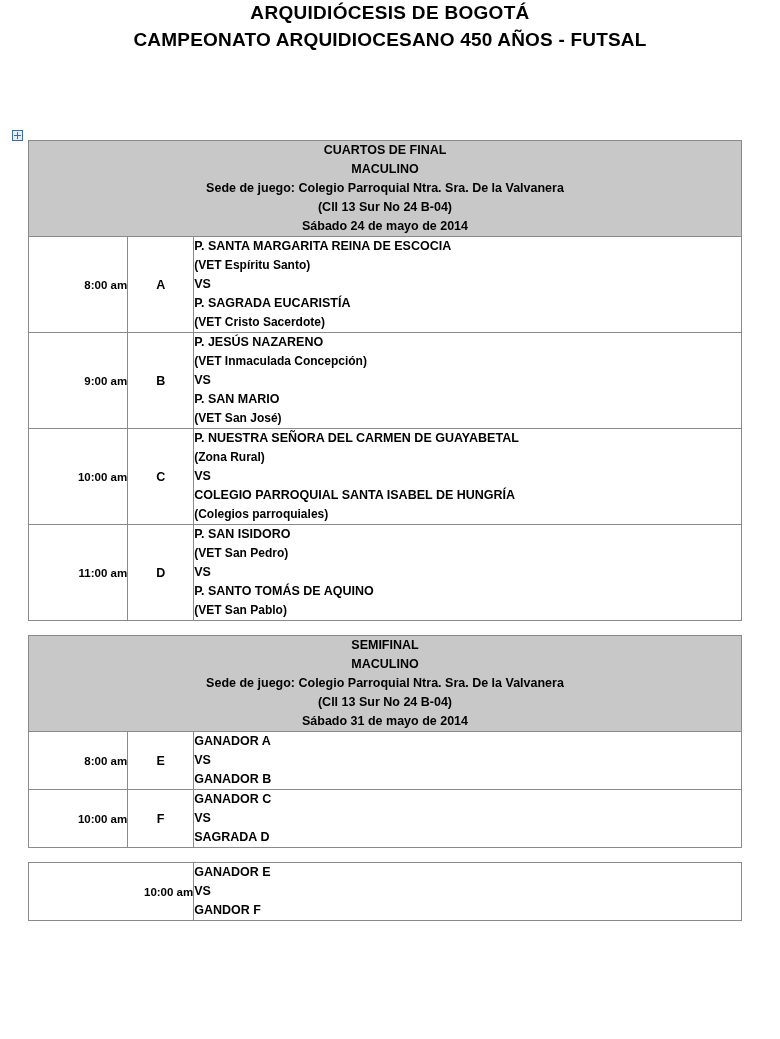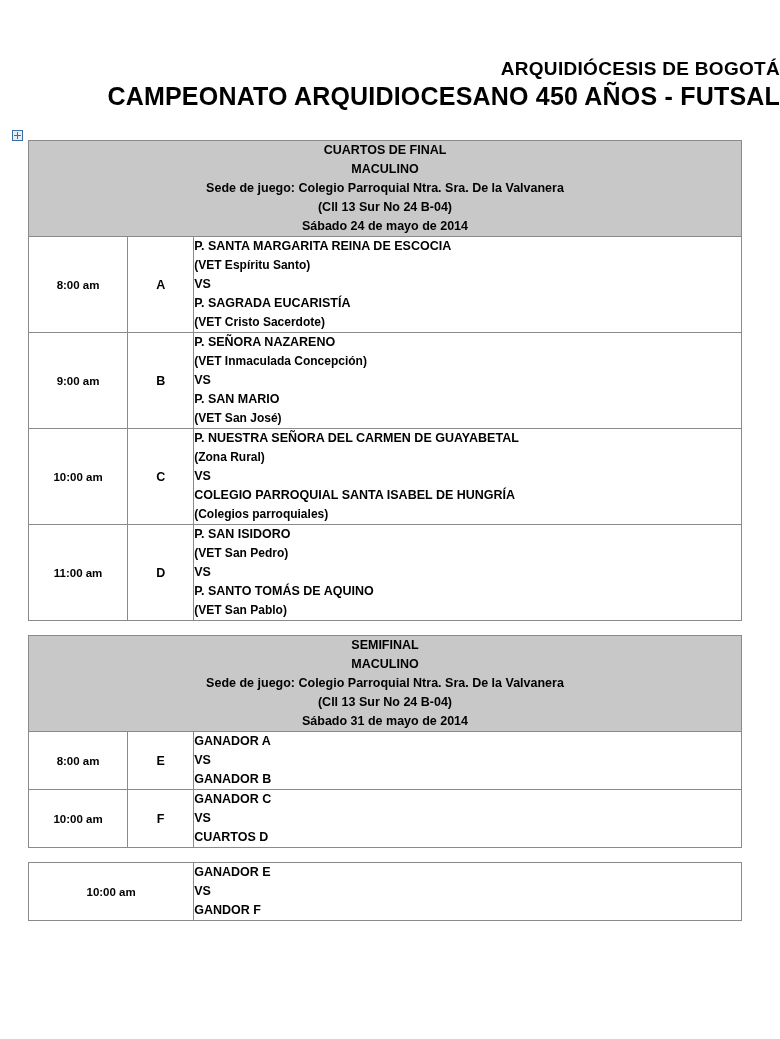--- a/index.html
+++ b/index.html
@@ -15,31 +15,30 @@
     position: relative;
     overflow: hidden;
   }
   .page {
     width: 780px;
     height: 1039px;
     position: relative;
     box-sizing: border-box;
   }
   .title-block {
-    text-align: right;
-    padding-top: 56px;
+    text-align: center;
   }
   .title-line1 {
     font-size: 19px;
     font-weight: bold;
     letter-spacing: 0.3px;
     line-height: 26px;
   }
   .title-line2 {
-    font-size: 25px;
+    font-size: 19px;
     font-weight: bold;
     letter-spacing: 0.2px;
     line-height: 28px;
   }
   .anchor-handle {
     position: absolute;
     left: 12px;
     top: 130px;
     width: 11px;
     height: 11px;
@@ -87,21 +86,21 @@
     padding: 4px 6px 5px 6px;
   }
   .hdr-cell div {
     line-height: 19px;
   }
   .col-time { width: 99px; }
   .col-key  { width: 66px; }
   .col-match { width: 547px; }
 
   .time-cell {
-    text-align: center;
+    text-align: right;
     font-size: 11.5px;
     font-weight: bold;
   }
   .key-cell {
     text-align: center;
     font-size: 12.5px;
     font-weight: bold;
   }
   .match-cell {
     padding: 5px 4px 6px 4px;
@@ -161,21 +160,21 @@
             <div class="sub">(VET Espíritu Santo)</div>
             <div class="vs">VS</div>
             <div class="team">P. SAGRADA EUCARISTÍA</div>
             <div class="sub">(VET Cristo Sacerdote)</div>
           </td>
         </tr>
         <tr>
           <td class="time-cell">9:00 am</td>
           <td class="key-cell">B</td>
           <td class="match-cell">
-            <div class="team">P. SEÑORA NAZARENO</div>
+            <div class="team">P. JESÚS NAZARENO</div>
             <div class="sub">(VET Inmaculada Concepción)</div>
             <div class="vs">VS</div>
             <div class="team">P. SAN MARIO</div>
             <div class="sub">(VET San José)</div>
           </td>
         </tr>
         <tr>
           <td class="time-cell">10:00 am</td>
           <td class="key-cell">C</td>
           <td class="match-cell">
@@ -226,21 +225,21 @@
             <div class="vs">VS</div>
             <div class="team">GANADOR B</div>
           </td>
         </tr>
         <tr>
           <td class="time-cell">10:00 am</td>
           <td class="key-cell">F</td>
           <td class="match-cell">
             <div class="team">GANADOR C</div>
             <div class="vs">VS</div>
-            <div class="team">CUARTOS D</div>
+            <div class="team">SAGRADA D</div>
           </td>
         </tr>
       </tbody>
     </table>
 
     <div class="gap"></div>
 
     <table class="sched">
       <colgroup>
         <col class="col-time">

